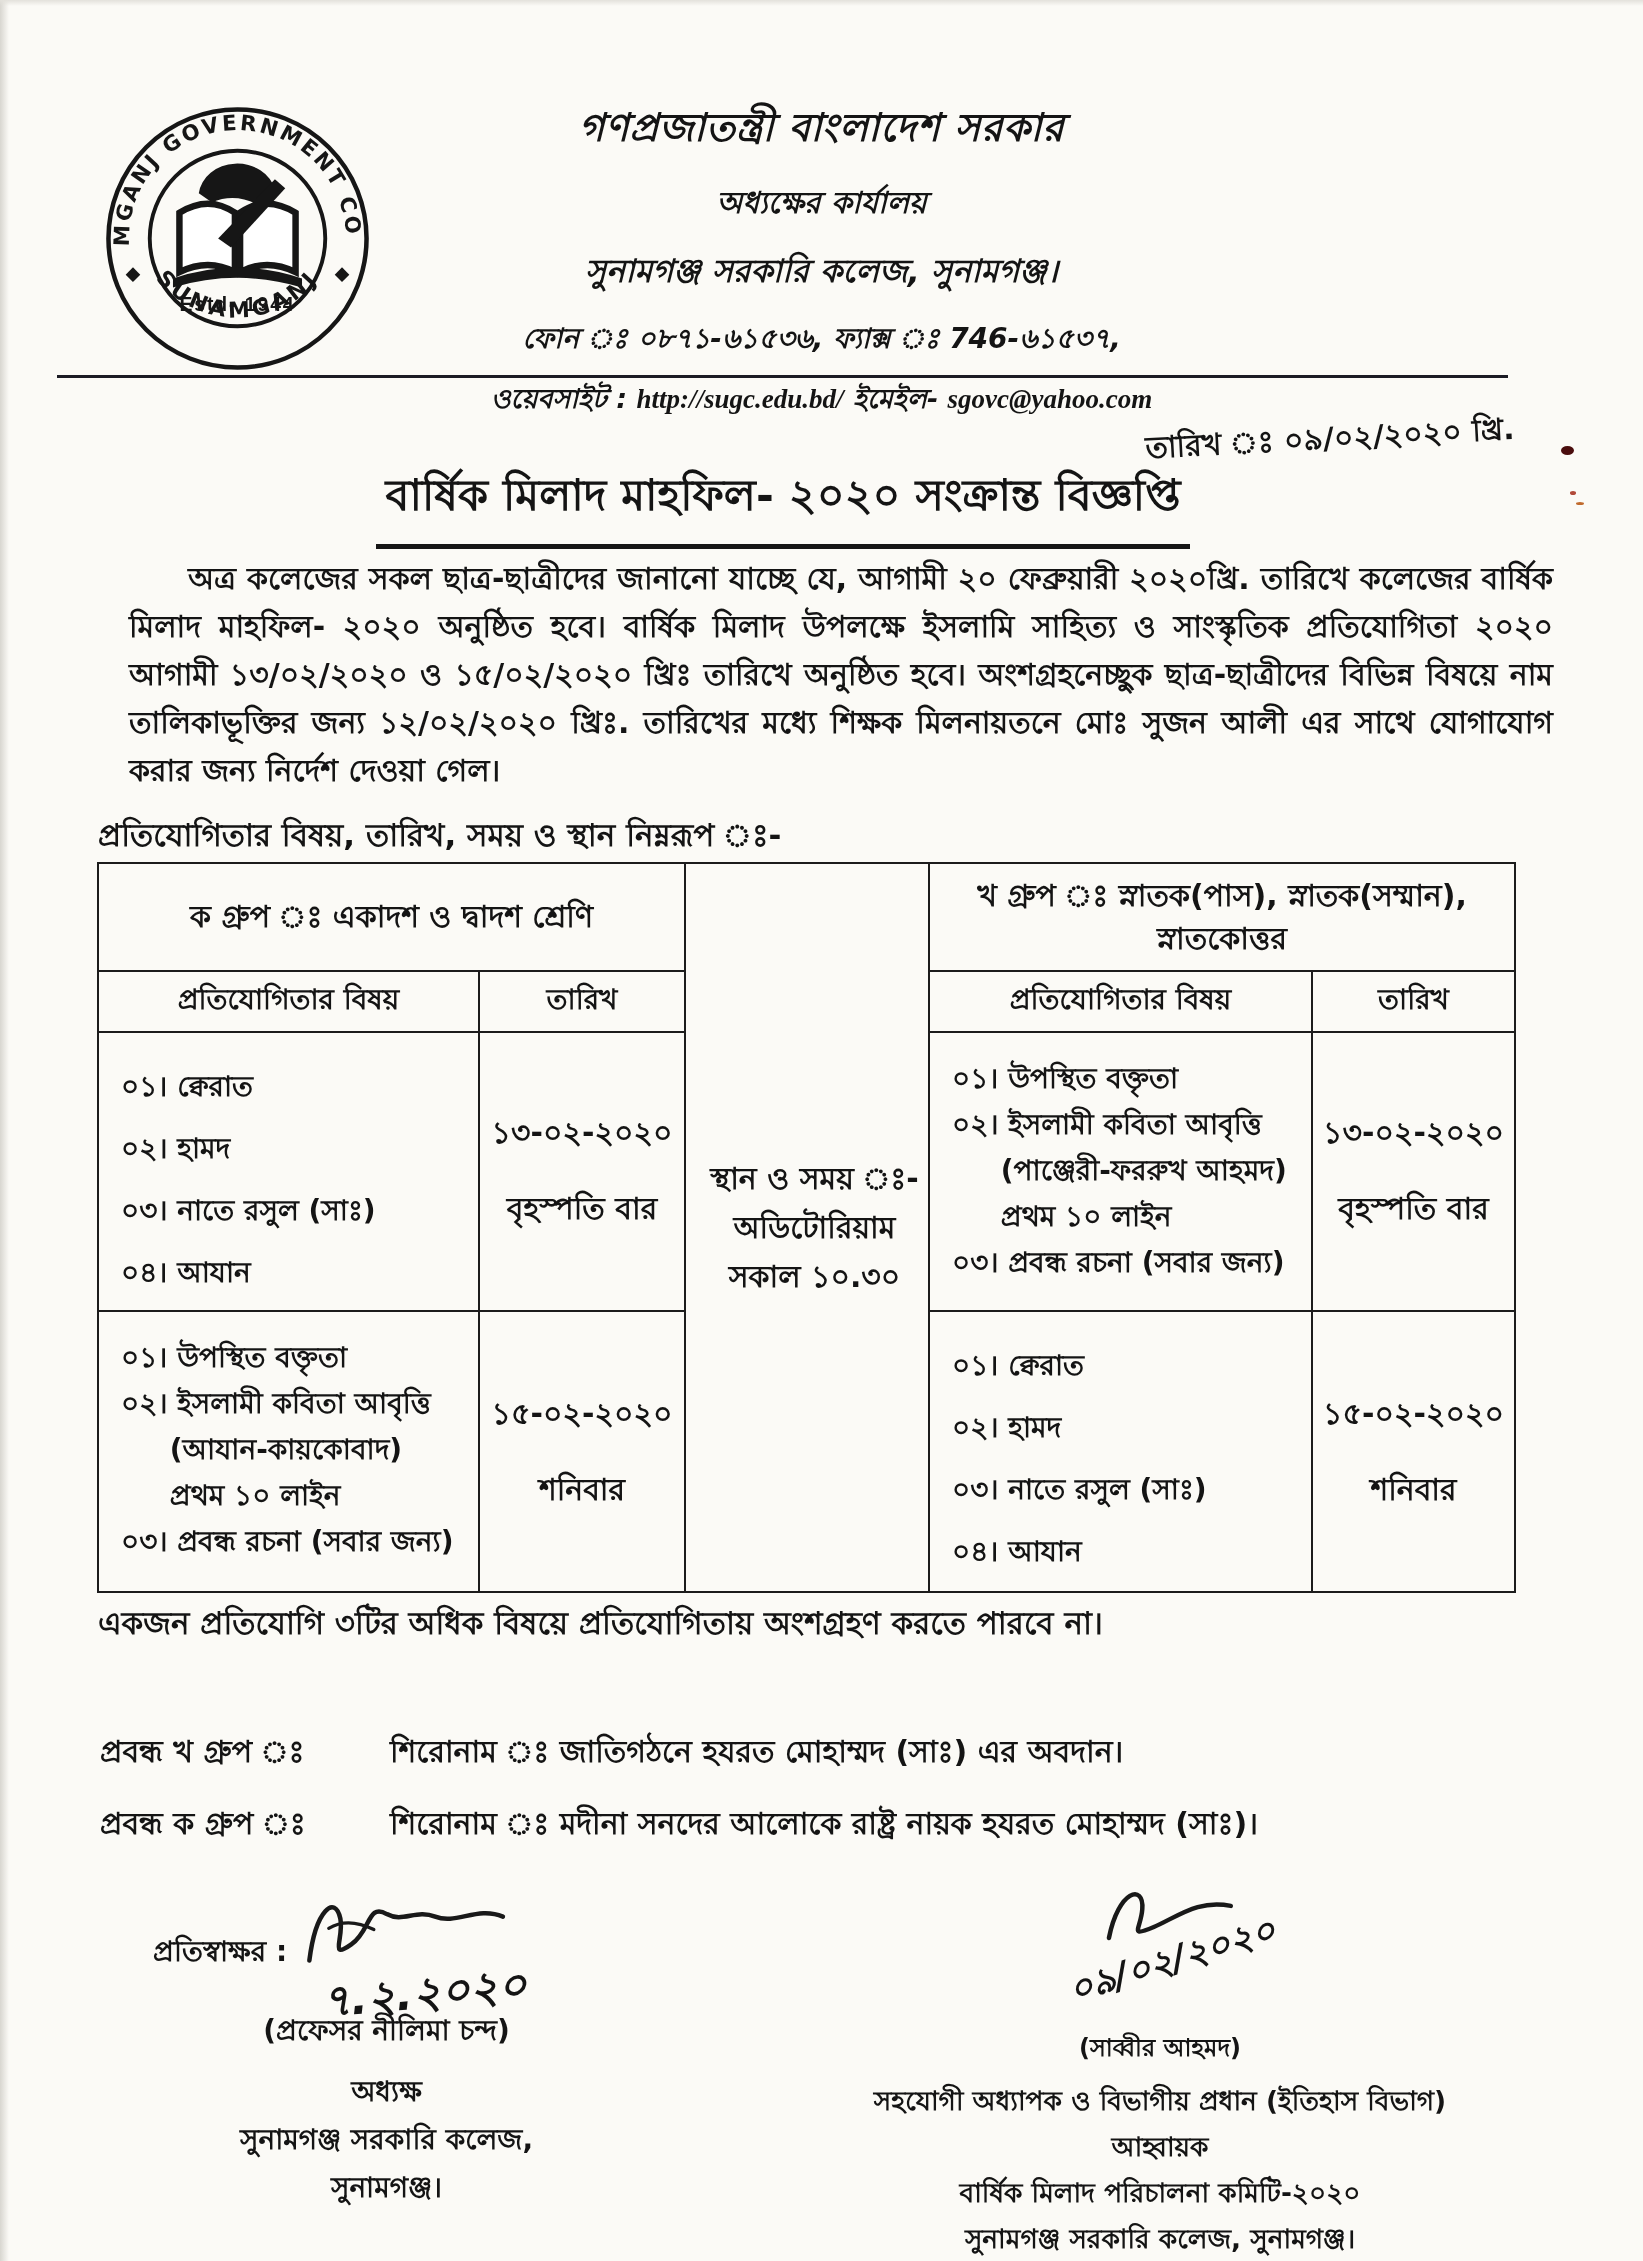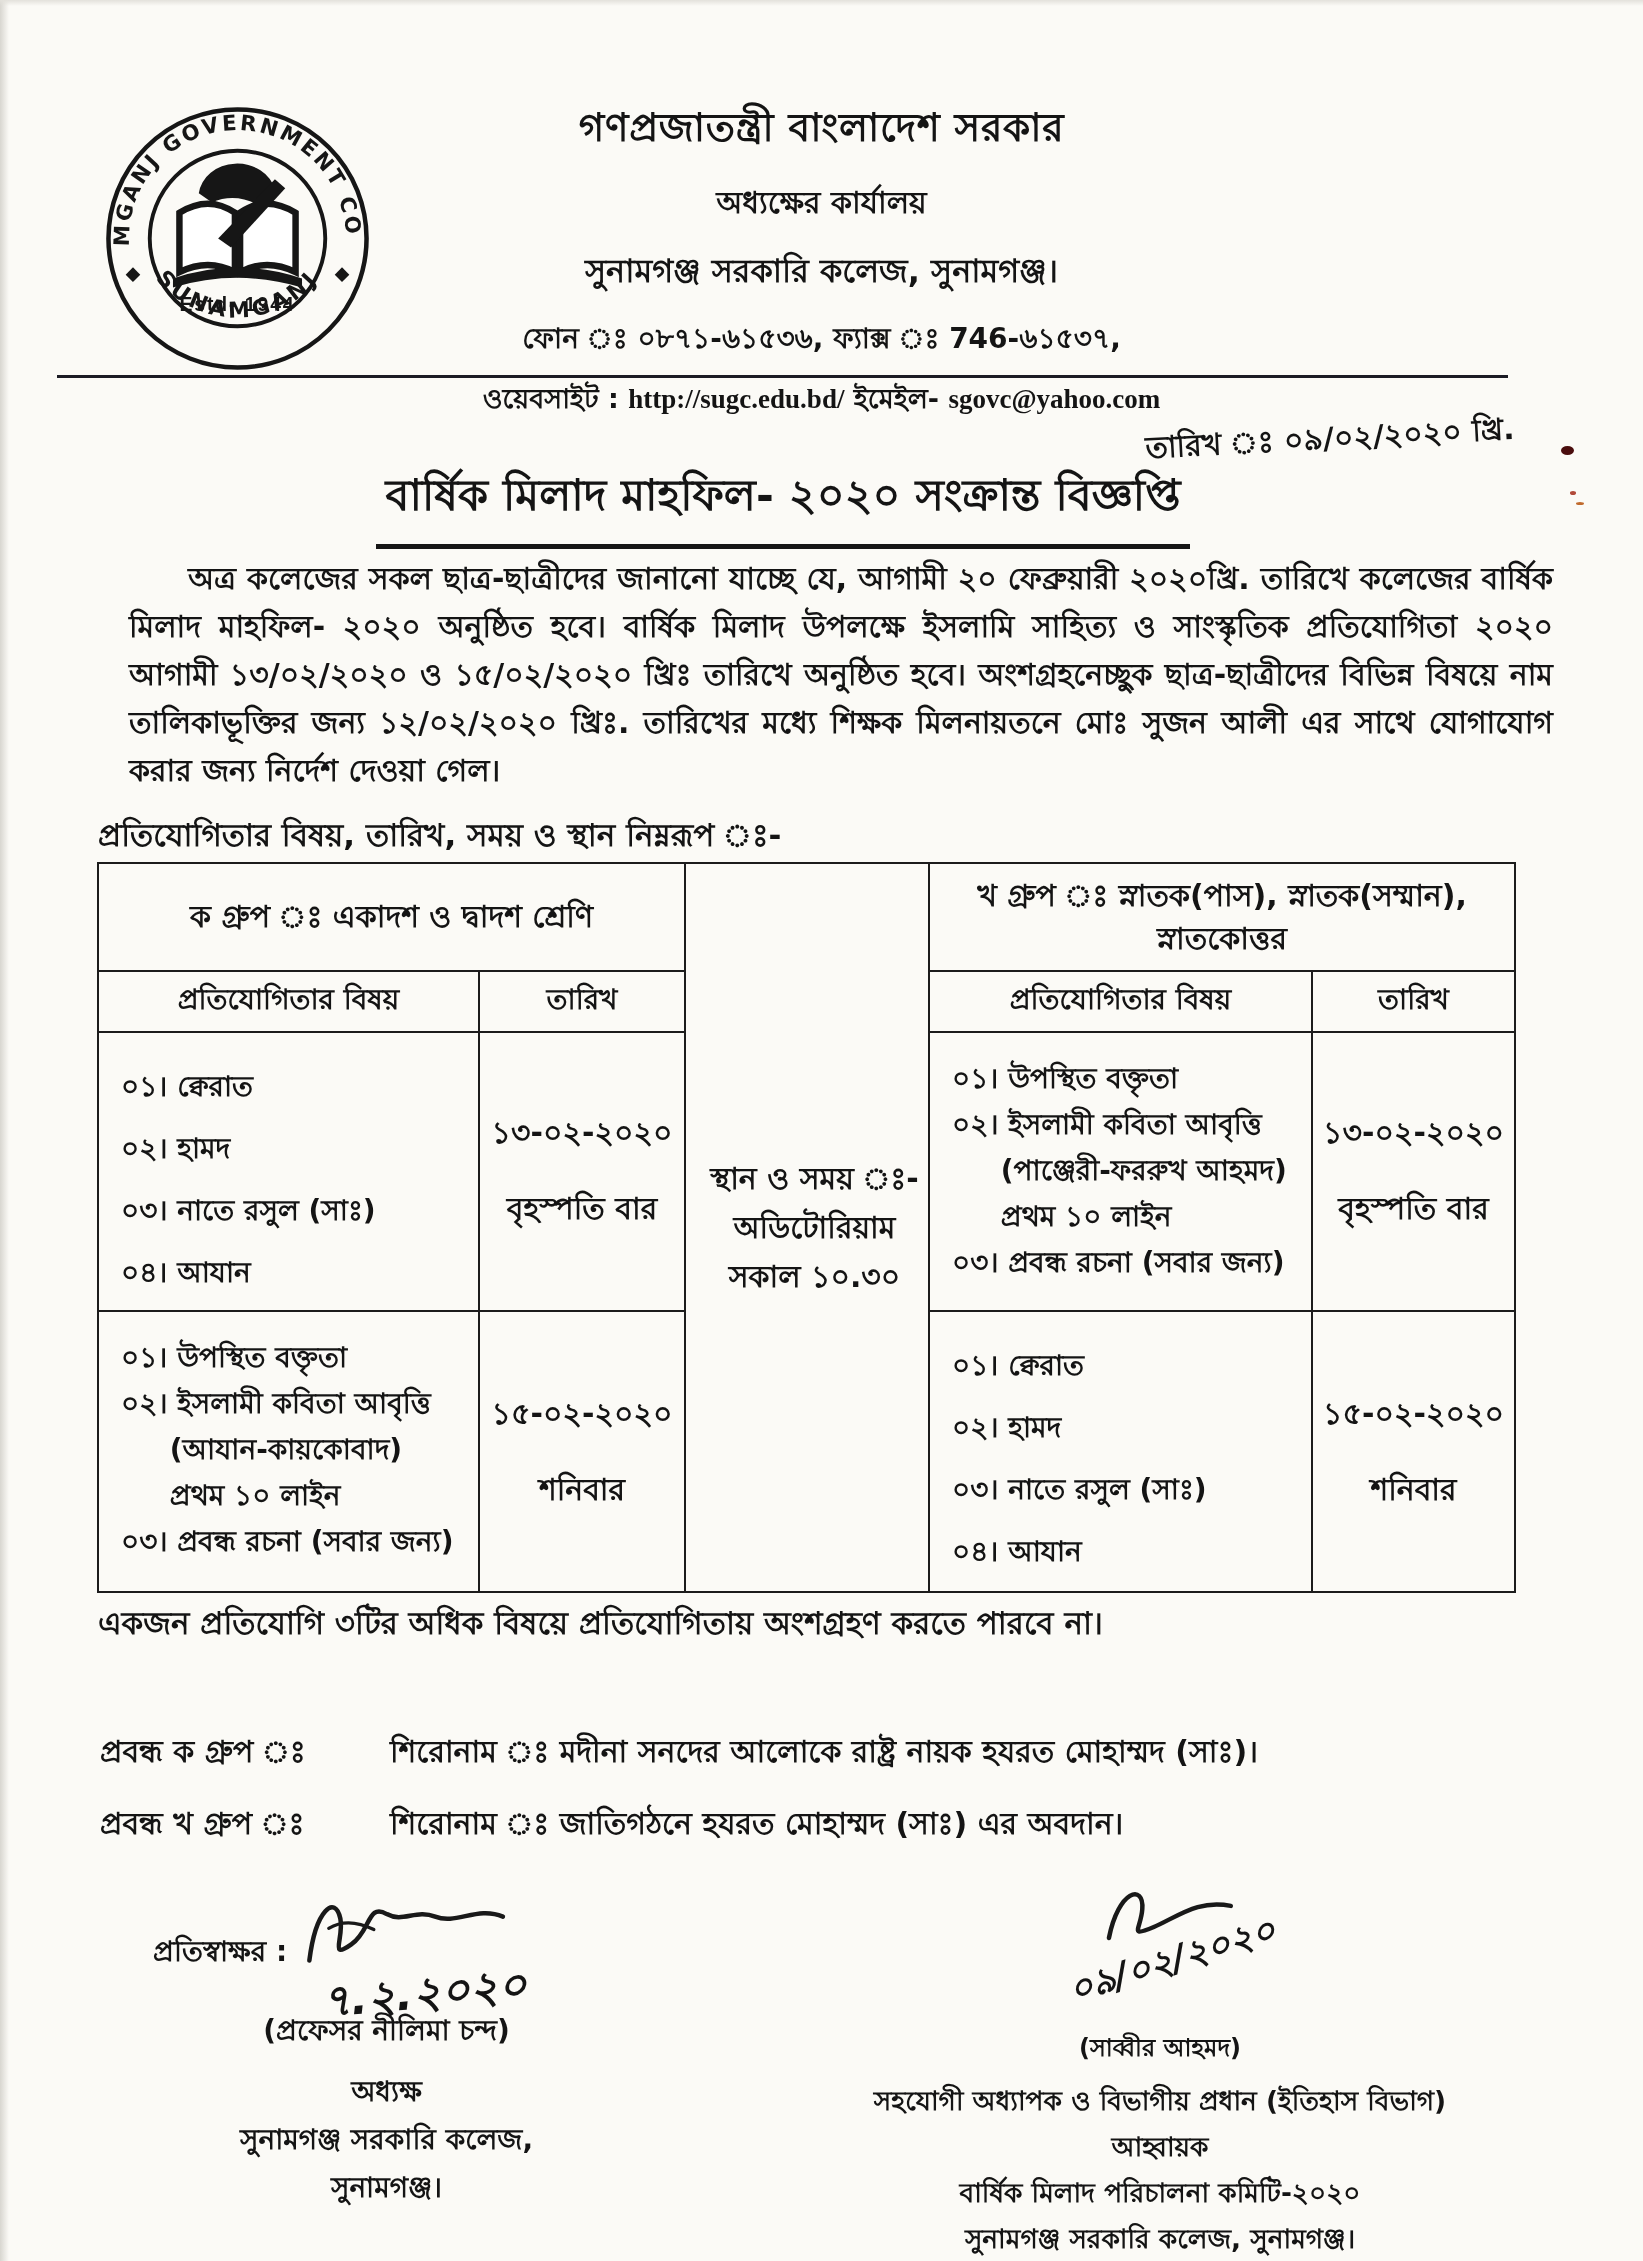--- a/index.html
+++ b/index.html
@@ -9,21 +9,21 @@
     background:#fbfaf6; overflow:hidden;
     font-family:"DejaVu Sans", sans-serif; color:#141414;
   }
   .scan-edge{position:absolute;left:0;top:0;width:9px;height:100%;
     background:linear-gradient(90deg,#d8d6d0,rgba(251,250,246,0));}
   .scan-top{position:absolute;left:0;top:0;width:100%;height:6.4px;
     background:linear-gradient(180deg,#e3e1db,rgba(251,250,246,0));}
 
   
   .logo{position:absolute;left:102px;top:103px;width:271px;height:271px;}
-  .hdr{position:absolute;left:113px;right:113px;top:97px;text-align:center;font-weight:700;}
+  .hdr{position:absolute;left:113px;right:113px;top:97px;text-align:center;font-weight:700;font-style:italic;}
   .hdr .l1{font-size:39px;letter-spacing:0.6px;}
   .hdr .l2{font-size:30px;margin-top:17px;}
   .hdr .l3{font-size:32px;margin-top:15.5px;}
   .hdr .l4{font-size:28px;margin-top:17px;}
   .hdr .l5{font-size:27px;margin-top:14px;}
   .latin{font-family:"Liberation Serif", serif;font-weight:700;}
   .rule{position:absolute;left:57px;right:135px;top:375px;height:0;
     border-top:3.9px solid #1b1b24;}
 
   .dateline{position:absolute;right:129px;top:405px;font-size:30px;font-weight:700;
@@ -187,26 +187,26 @@
       <td class="daterow">১৫-০২-২০২০
 শনিবার</td>
     </tr>
   </tbody>
     </table>
 
   <div class="note">একজন প্রতিযোগি ৩টির অধিক বিষয়ে প্রতিযোগিতায় অংশগ্রহণ করতে পারবে না।</div>
 
   <div class="essays">
     <div class="essay-row">
+      <div class="g">প্রবন্ধ খ গ্রুপ ঃ</div>
+      <div class="t">শিরোনাম ঃ জাতিগঠনে  হযরত মোহাম্মদ (সাঃ) এর অবদান।</div>
+    </div>
+    <div class="essay-row">
       <div class="g">প্রবন্ধ ক গ্রুপ ঃ</div>
       <div class="t">শিরোনাম ঃ মদীনা সনদের আলোকে রাষ্ট্র নায়ক হযরত মোহাম্মদ (সাঃ)।</div>
-    </div>
-    <div class="essay-row">
-      <div class="g">প্রবন্ধ খ গ্রুপ ঃ</div>
-      <div class="t">শিরোনাম ঃ জাতিগঠনে  হযরত মোহাম্মদ (সাঃ) এর অবদান।</div>
     </div>
   </div>
 
   <div class="countersign">প্রতিস্বাক্ষর :</div>
   <svg class="sigpath sp-left" width="271" height="97" viewBox="0 0 420 150">
     <path d="M30 120 C 40 40, 70 18, 78 55 C 84 85, 60 120, 95 95 C 125 75, 120 30, 150 48 C 175 62, 195 40, 225 52 C 258 65, 290 35, 330 52" fill="none" stroke="#191919" stroke-width="7" stroke-linecap="round"></path>
     <path d="M60 70 C 85 55, 110 62, 130 72" fill="none" stroke="#191919" stroke-width="5" stroke-linecap="round"></path>
   </svg>
   <div class="handdate hd-left">৭.২.২০২০</div>
   <div class="sig-left">

